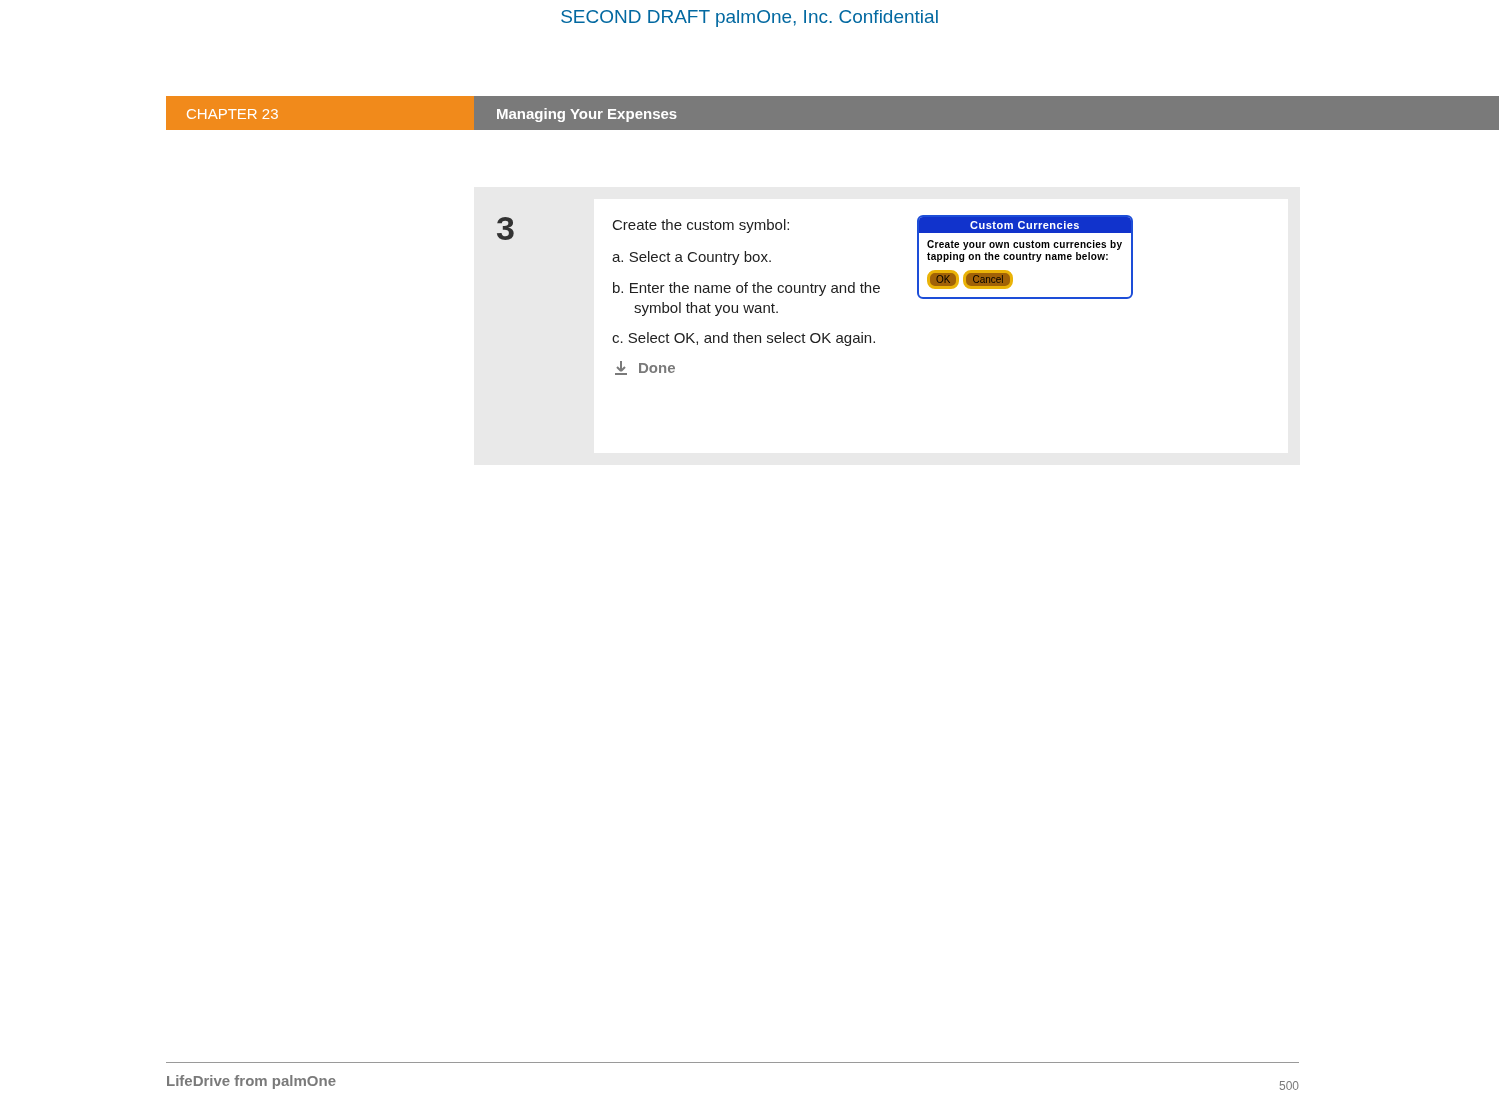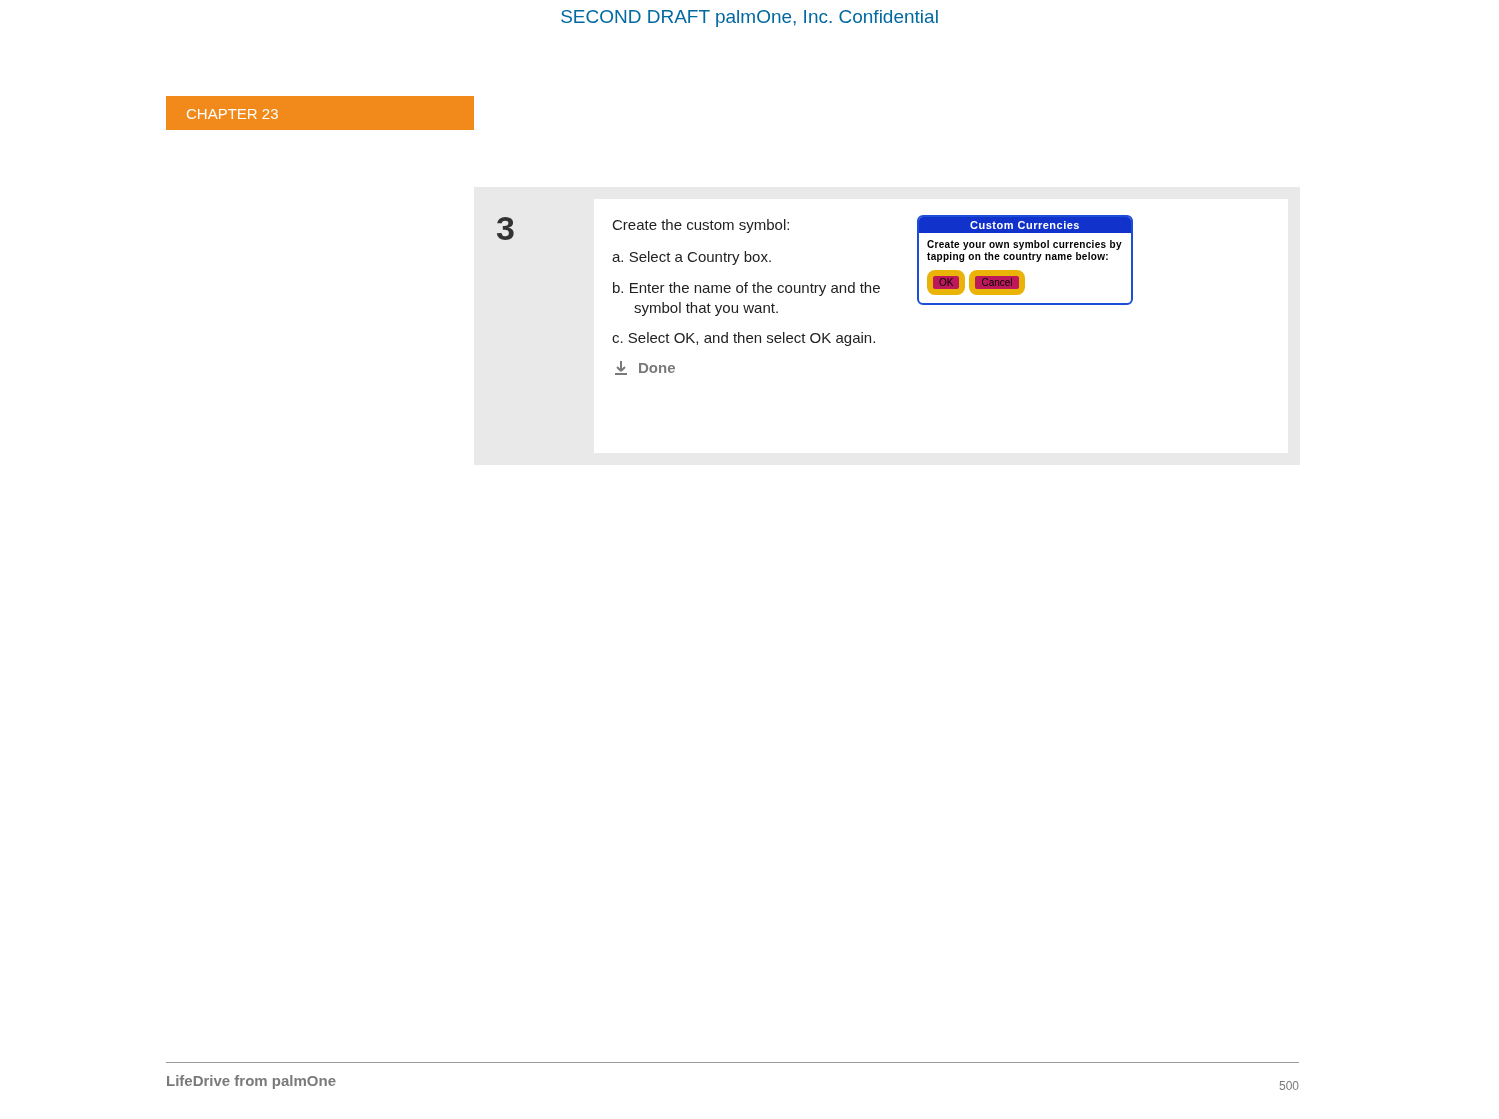--- a/index.html
+++ b/index.html
@@ -164,24 +164,24 @@
       margin-bottom: 1px;
       line-height: 1.1;
     }
     .palm-buttons {
       display: flex;
       gap: 4px;
     }
     .palm-btn {
       font-family: Arial, sans-serif;
       font-size: 10px;
-      border: 6px solid #eab308;
+      border: 3px solid #eab308;
       border-radius: 8px;
       padding: 0 6px;
-      background: #be185d;
+      background: #a16207;
       line-height: 1.3;
     }
     .footer-line {
       position: absolute;
       left: 166px;
       right: 200px;
       bottom: 56px;
       border-top: 1px solid #9a9a9a;
     }
     .footer-text {
@@ -201,20 +201,21 @@
     }
   </style>
 </head>
 <body>
 
 <div class="watermark">SECOND DRAFT palmOne, Inc.  Confidential</div>
 
 <div class="chapter-bar">
   <div class="chapter-left-spacer"></div>
   <div class="chapter-orange">CHAPTER 23</div>
+  <div class="chapter-gray">Managing Your Expenses</div>
 </div>
 
 <div class="step-container">
   <div class="step-number-col">
     <div class="step-number">3</div>
   </div>
   <div class="step-content">
     <div class="step-text">
       <p>Create the custom symbol:</p>
       <p class="sub">a.  Select a Country box.</p>
@@ -227,21 +228,21 @@
             <line x1="3" y1="15" x2="15" y2="15" stroke="#7a7a7a" stroke-width="2"></line>
           </svg>
         </span>
         <span>Done</span>
       </div>
     </div>
     <div class="device-screenshot">
       <div class="palm-window">
         <div class="palm-title">Custom Currencies</div>
         <div class="palm-body">
-          <div class="palm-instruction">Create your own symbol currencies by tapping on the country name below:</div>
+          <div class="palm-instruction">Create your own custom currencies by tapping on the country name below:</div>
           <div class="palm-buttons">
             <div class="palm-btn">OK</div>
             <div class="palm-btn">Cancel</div>
           </div>
         </div>
       </div>
     </div>
   </div>
 </div>
 

